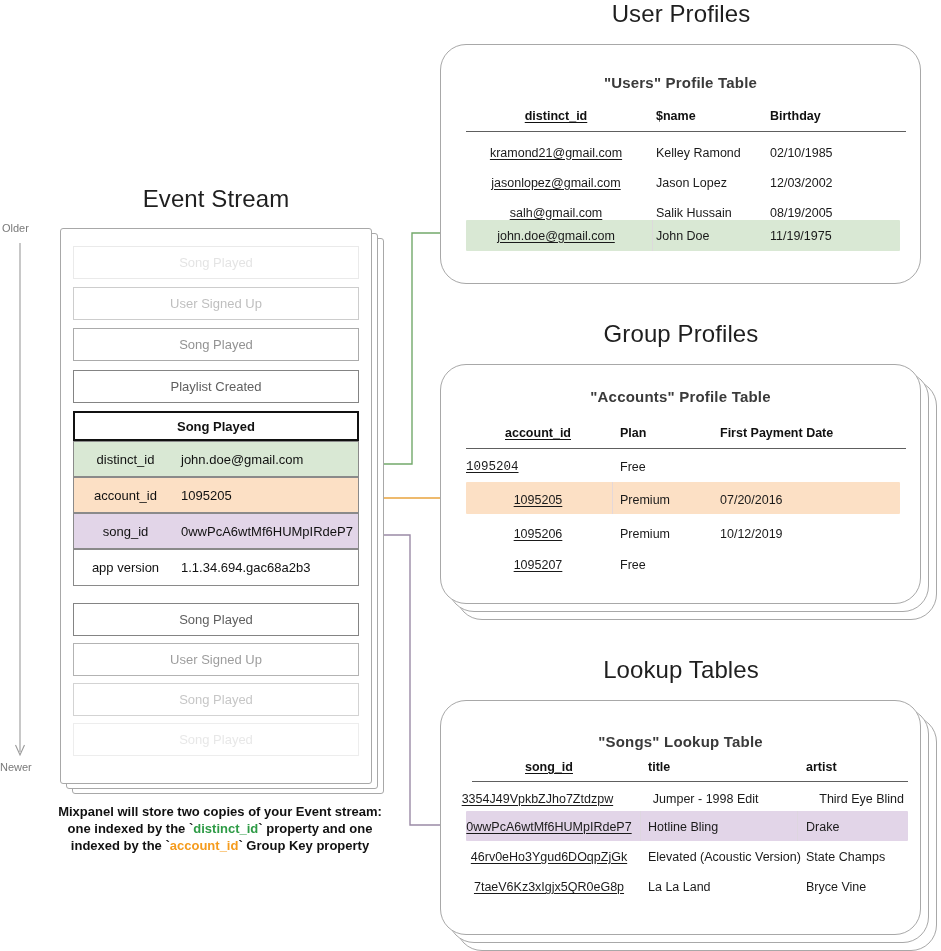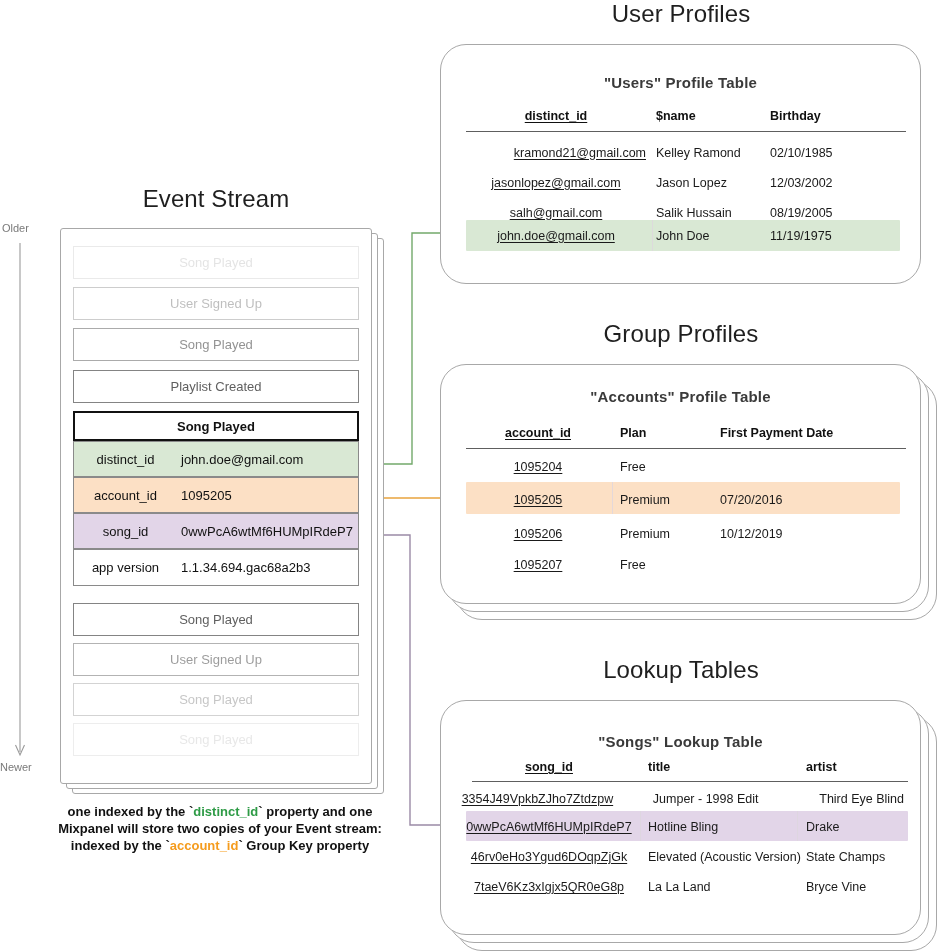--- a/index.html
+++ b/index.html
@@ -158,22 +158,22 @@
   </div>
   <div class="ev-box" style="left:0;top:437px;width:286px;height:33px;opacity:.3;">
     <span>Song Played</span>
   </div>
   <div class="ev-box" style="left:0;top:477px;width:286px;height:33px;opacity:.12;">
     <span>Song Played</span>
   </div>
 </div>
 
 <div class="caption" style="left:45px;top:803px;width:350px;">
+  <div>Mixpanel will store two copies of your Event stream:</div>
   <div><span>one indexed by the `</span><span class="c-green">distinct_id</span><span>` property and one</span></div>
-  <div>Mixpanel will store two copies of your Event stream:</div>
   <div><span>indexed by the `</span><span class="c-orange">account_id</span><span>` Group Key property</span></div>
 </div>
 
 <div class="card-stack" style="left:440px;top:44px;">
   <div class="card-layer" style="left:0;top:0;width:481px;height:240px;"></div>
 </div>
 
 <div class="tbl-title" style="left:440px;top:74px;width:481px;">"Users" Profile Table</div>
 
 <div class="tbl" style="left:466px;top:105px;width:440px;">
@@ -183,21 +183,21 @@
     <span class="hcell" style="width:140px;padding-left:4px;">Birthday</span>
   </div>
   <div class="hrule" style="left:0;top:26px;width:440px;"></div>
 </div>
 
 <div class="rowhl" style="left:466px;top:220px;width:434px;height:31px;background:#d9e8d4;"></div>
 <div class="vsep" style="left:652px;top:220px;height:31px;"></div>
 
 <div class="tbl" style="left:466px;top:137px;width:440px;">
   <div class="trow" style="top:0;height:31px;width:440px;">
-    <span class="cell u" style="width:180px;text-align:right;text-decoration:underline;">kramond21@gmail.com</span>
+    <span class="cell u" style="width:180px;text-align:center;text-decoration:underline;">kramond21@gmail.com</span>
     <span class="cell" style="width:120px;padding-left:10px;">Kelley Ramond</span>
     <span class="cell" style="width:140px;padding-left:4px;">02/10/1985</span>
   </div>
   <div class="trow" style="top:30px;height:31px;width:440px;">
     <span class="cell u" style="width:180px;text-align:center;">jasonlopez@gmail.com</span>
     <span class="cell" style="width:120px;padding-left:10px;">Jason Lopez</span>
     <span class="cell" style="width:140px;padding-left:4px;">12/03/2002</span>
   </div>
   <div class="trow" style="top:60px;height:31px;width:440px;">
     <span class="cell u" style="width:180px;text-align:center;">salh@gmail.com</span>
@@ -226,21 +226,21 @@
     <span class="hcell" style="width:188px;padding-left:2px;">First Payment Date</span>
   </div>
   <div class="hrule" style="left:0;top:26px;width:440px;"></div>
 </div>
 
 <div class="rowhl" style="left:466px;top:482px;width:434px;height:32px;background:#fce0c5;"></div>
 <div class="vsep" style="left:612px;top:482px;height:32px;"></div>
 
 <div class="tbl" style="left:466px;top:452px;width:440px;">
   <div class="trow" style="top:0;height:30px;width:440px;">
-    <span class="cell u" style="width:144px;text-align:center;">1095204</span>
+    <span class="cell u" style="width:144px;text-align:left;font-family:Liberation Mono, monospace;">1095204</span>
     <span class="cell" style="width:108px;padding-left:10px;">Free</span>
     <span class="cell" style="width:188px;padding-left:2px;"></span>
   </div>
   <div class="trow" style="top:32px;height:32px;width:440px;">
     <span class="cell u" style="width:144px;text-align:center;">1095205</span>
     <span class="cell" style="width:108px;padding-left:10px;">Premium</span>
     <span class="cell" style="width:188px;padding-left:2px;">07/20/2016</span>
   </div>
   <div class="trow" style="top:66px;height:31px;width:440px;">
     <span class="cell u" style="width:144px;text-align:center;">1095206</span>

